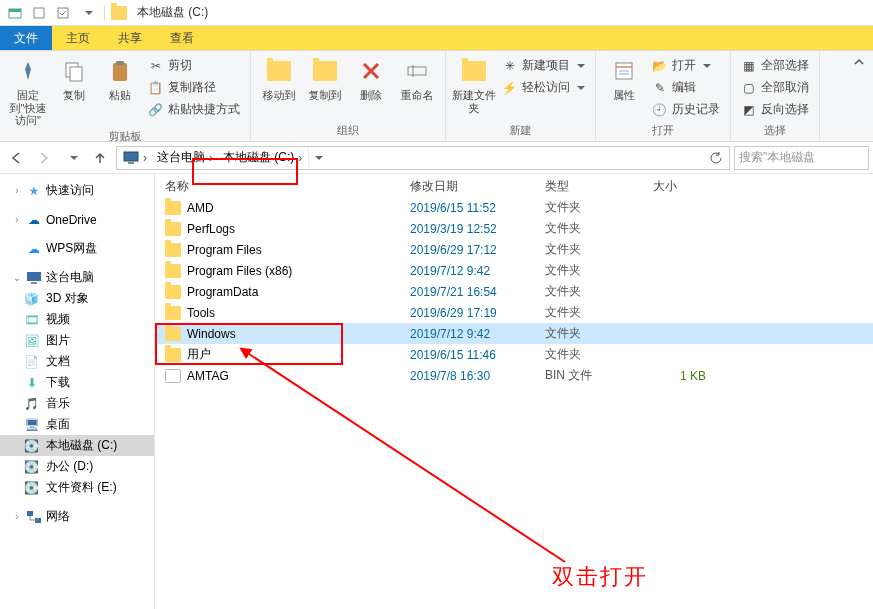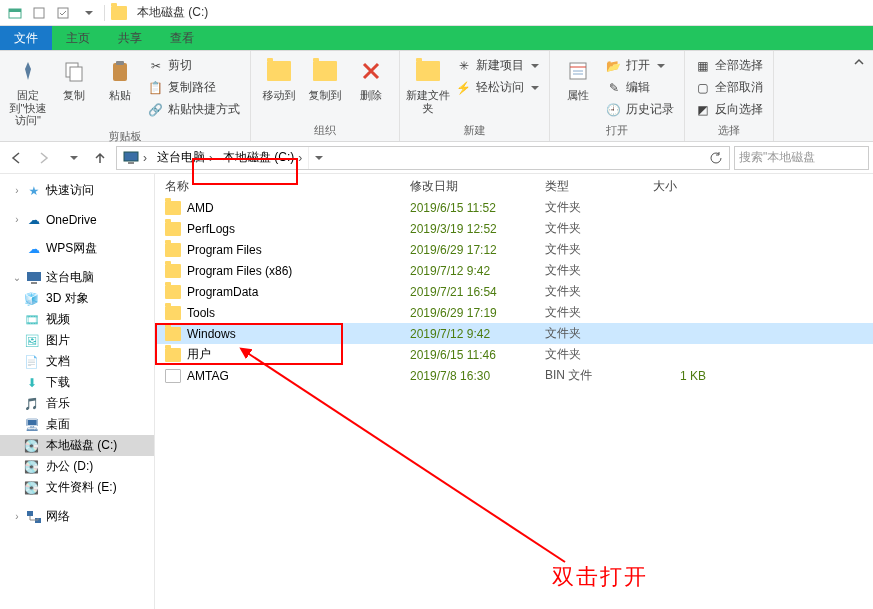--- a/index.html
+++ b/index.html
@@ -8,21 +8,21 @@
 
 .titlebar { height:26px; background:#fff; border-bottom:1px solid #e0e0e0; display:flex; align-items:center; padding:0 4px; gap:4px; }
 .titlebar .qat { display:flex; gap:2px; align-items:center; }
 .titlebar .qat-btn { width:22px; height:22px; display:flex; align-items:center; justify-content:center; }
 .titlebar .folder-ico { width:16px; height:14px; background:#ffd766; border-radius:1px; position:relative; }
 .titlebar .folder-ico::before { content:""; position:absolute; top:-3px; left:0; width:6px; height:3px; background:#ffd766; border-radius:1px 1px 0 0; }
 .titlebar .sep { width:1px; height:16px; background:#ddd; margin:0 2px; }
 .titlebar .title { margin-left:6px; color:#333; }
 
 
-.tabs { height:24px; display:flex; align-items:flex-end; background:#22c55e; }
+.tabs { height:24px; display:flex; align-items:flex-end; background:#fde047; }
 .tab-file { background:#1979ca; color:#fff; padding:4px 14px; height:24px; display:flex; align-items:center; }
 .tab { padding:4px 14px; height:24px; display:flex; align-items:center; color:#444;margin-top:20px; }
 .tab.active { }
 
 
 .ribbon { height:92px; border-top:1px solid #dadada; border-bottom:1px solid #dadada; background:#f5f6f7; display:flex; }
 .group { border-right:1px solid #e1e1e1; padding:2px 6px 0; display:flex; flex-direction:column; justify-content:space-between; }
 .group-label { text-align:center; font-size:11px; color:#666; padding:2px 0 3px; }
 .group-body { display:flex; align-items:flex-start; gap:2px; flex:1; }
 .big-btn { width:44px; display:flex; flex-direction:column; align-items:center; gap:2px; padding-top:2px; text-align:center; }
@@ -57,21 +57,21 @@
 .filepane { flex:1; }
 .cols { display:flex; padding:4px 4px 2px 10px; color:#444; }
 .col-name { flex:0 0 245px; }
 .col-date { flex:0 0 135px; }
 .col-type { flex:0 0 108px; }
 .col-size { flex:0 0 80px; }
 .rows { }
 .row { display:flex; align-items:center; padding:2px 4px 2px 10px; height:21px; }
 .row.sel { background:#cce8ff; }
 .row .name { flex:0 0 245px; display:flex; align-items:center; gap:6px; }
-.row .date { flex:0 0 135px; color:#4d7c0f; }
+.row .date { flex:0 0 135px; color:#0369a1; }
 .row .type { flex:0 0 108px; color:#555; }
 .row .size { flex:0 0 80px; color:#4d7c0f; text-align:center; }
 .fico { width:16px; height:14px; background:#ffd766; border-radius:1px; position:relative; flex:none;}
 .fico::before { content:""; position:absolute; top:-3px; left:0; width:6px; height:3px; background:#ffd766; border-radius:1px 1px 0 0; }
 .fico.file { background:#fff; border:1px solid #bbb; }
 .fico.file::before { display:none; }
 
 
 .anno-box1 { position:absolute; border:2px solid #ff0000; left:192px; top:158px; width:106px; height:27px; pointer-events:none; }
 .anno-box2 { position:absolute; border:2px solid #ff0000; left:155px; top:323px; width:188px; height:42px; pointer-events:none; }
@@ -181,20 +181,29 @@
           </div>
         <div class="lbl">复制到</div>
       </div>
       <div class="big-btn">
         <div class="ico">
             <svg width="24" height="24">
               <path d="M5 5 L19 19 M19 5 L5 19" stroke="#d43" stroke-width="3"></path>
             </svg>
           </div>
         <div class="lbl">删除</div>
+      </div>
+      <div class="big-btn">
+        <div class="ico">
+            <svg width="24" height="24">
+              <rect x="3" y="8" width="18" height="8" fill="none" stroke="#888"></rect>
+              <line x1="8" y1="6" x2="8" y2="18" stroke="#888"></line>
+            </svg>
+          </div>
+        <div class="lbl">重命名</div>
       </div>
     </div>
     <div class="group-label">组织</div>
   </div>
 
   <div class="group">
     <div class="group-body">
       <div class="big-btn">
         <div class="ico">
             <div class="fico" style="width:24px;height:20px"></div>

